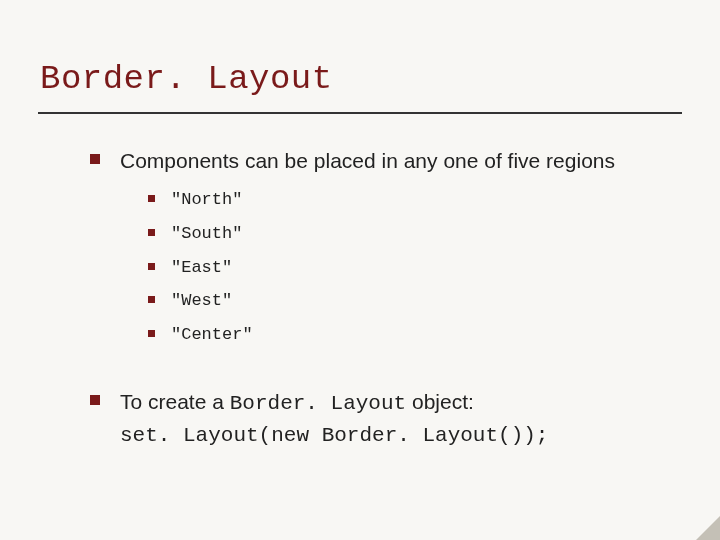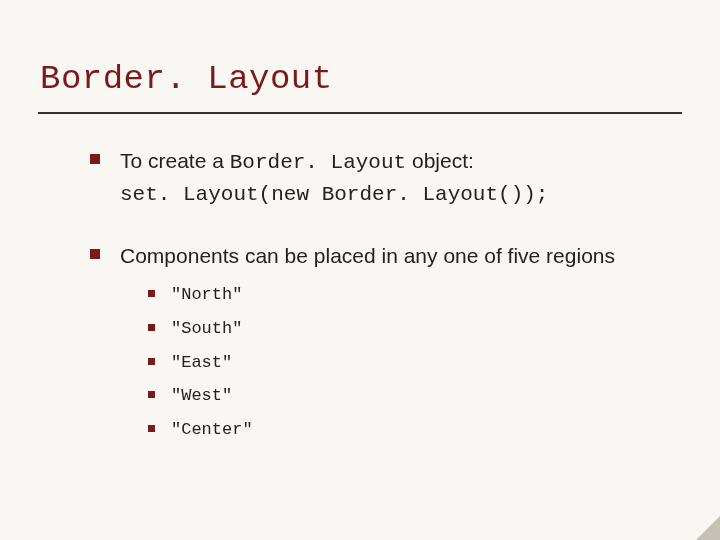--- a/index.html
+++ b/index.html
@@ -89,28 +89,20 @@
 <div class="title-area">
   <h1 class="title">Border. Layout</h1>
 </div>
 <hr class="rule">
 
 <div class="content">
 
   <div class="l1">
     <div class="bullet-l1"></div>
     <div class="l1-body">
-      <span>To create a </span><span class="mono">Border. Layout</span><span> object:</span><br>
-      <span class="mono">set. Layout(new Border. Layout());</span>
-    </div>
-  </div>
-
-  <div class="l1">
-    <div class="bullet-l1"></div>
-    <div class="l1-body">
       <span>Components can be placed in any one of five regions</span>
       <div class="sublist">
         <div class="l2">
           <div class="bullet-l2"></div>
           <span class="l2-text">"North"</span>
         </div>
         <div class="l2">
           <div class="bullet-l2"></div>
           <span class="l2-text">"South"</span>
         </div>
@@ -123,15 +115,23 @@
           <span class="l2-text">"West"</span>
         </div>
         <div class="l2">
           <div class="bullet-l2"></div>
           <span class="l2-text">"Center"</span>
         </div>
       </div>
     </div>
   </div>
 
+  <div class="l1">
+    <div class="bullet-l1"></div>
+    <div class="l1-body">
+      <span>To create a </span><span class="mono">Border. Layout</span><span> object:</span><br>
+      <span class="mono">set. Layout(new Border. Layout());</span>
+    </div>
+  </div>
+
 </div>
 
 <div class="corner"></div>
 
 </body></html>

